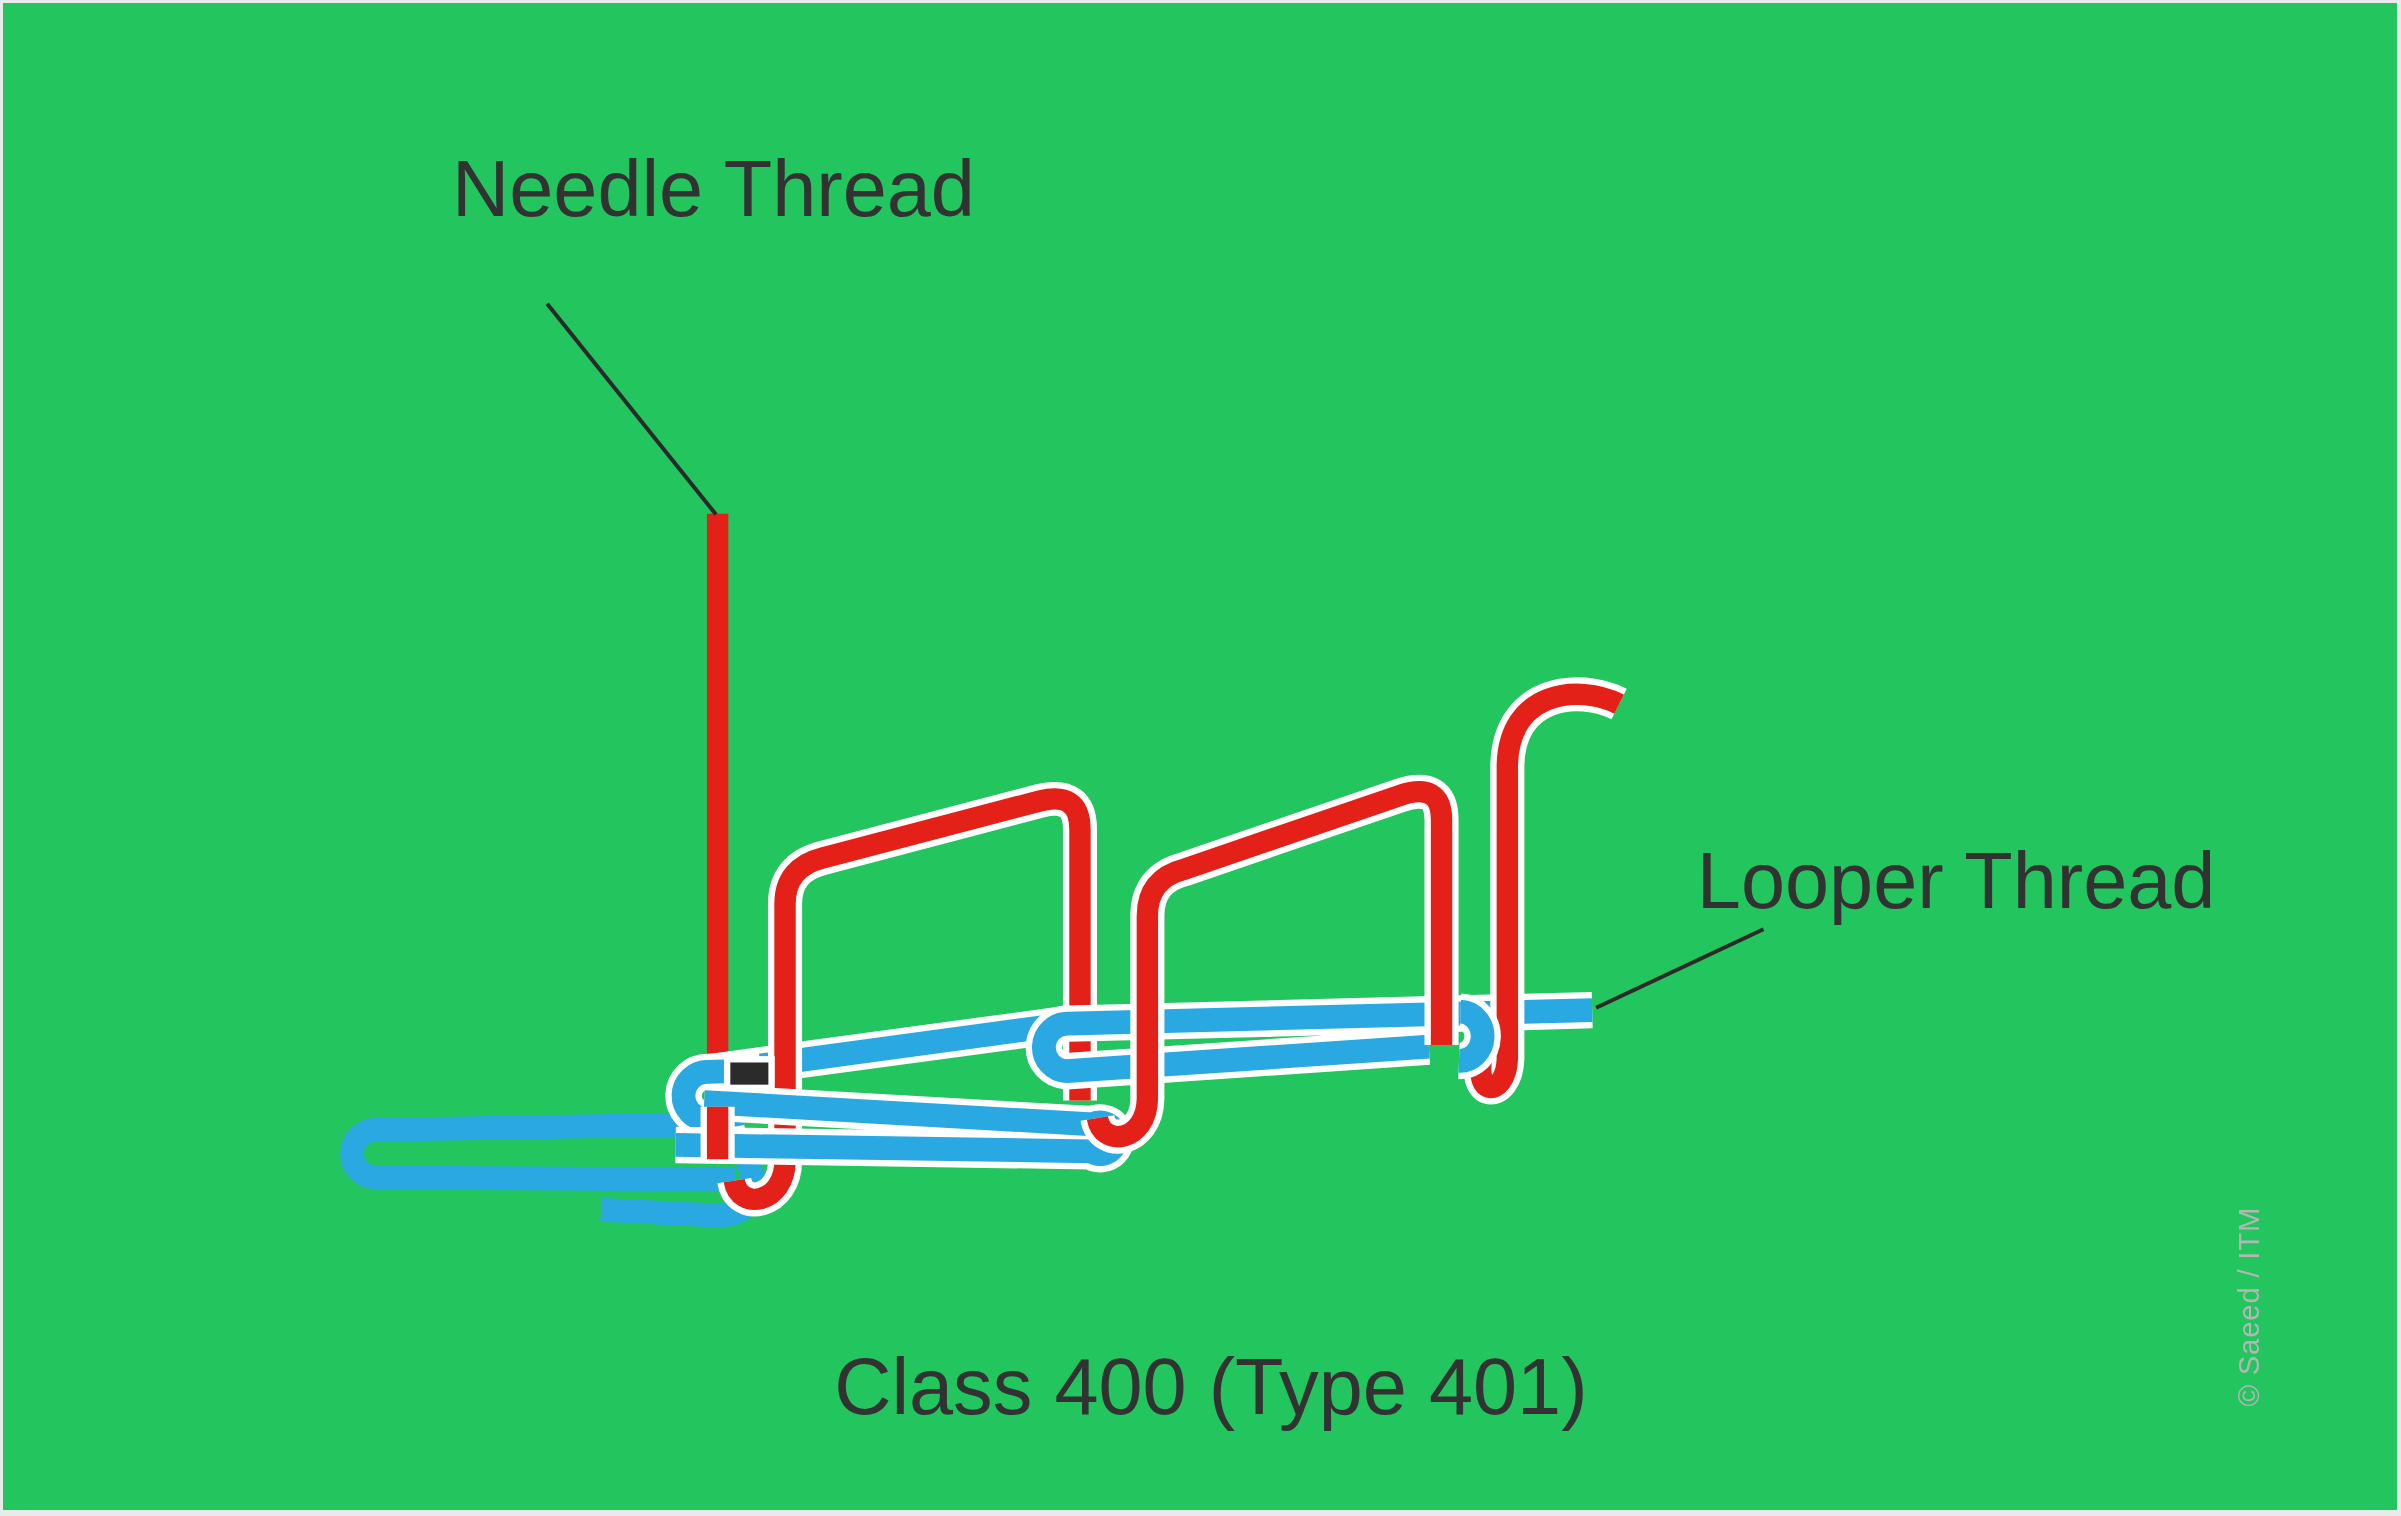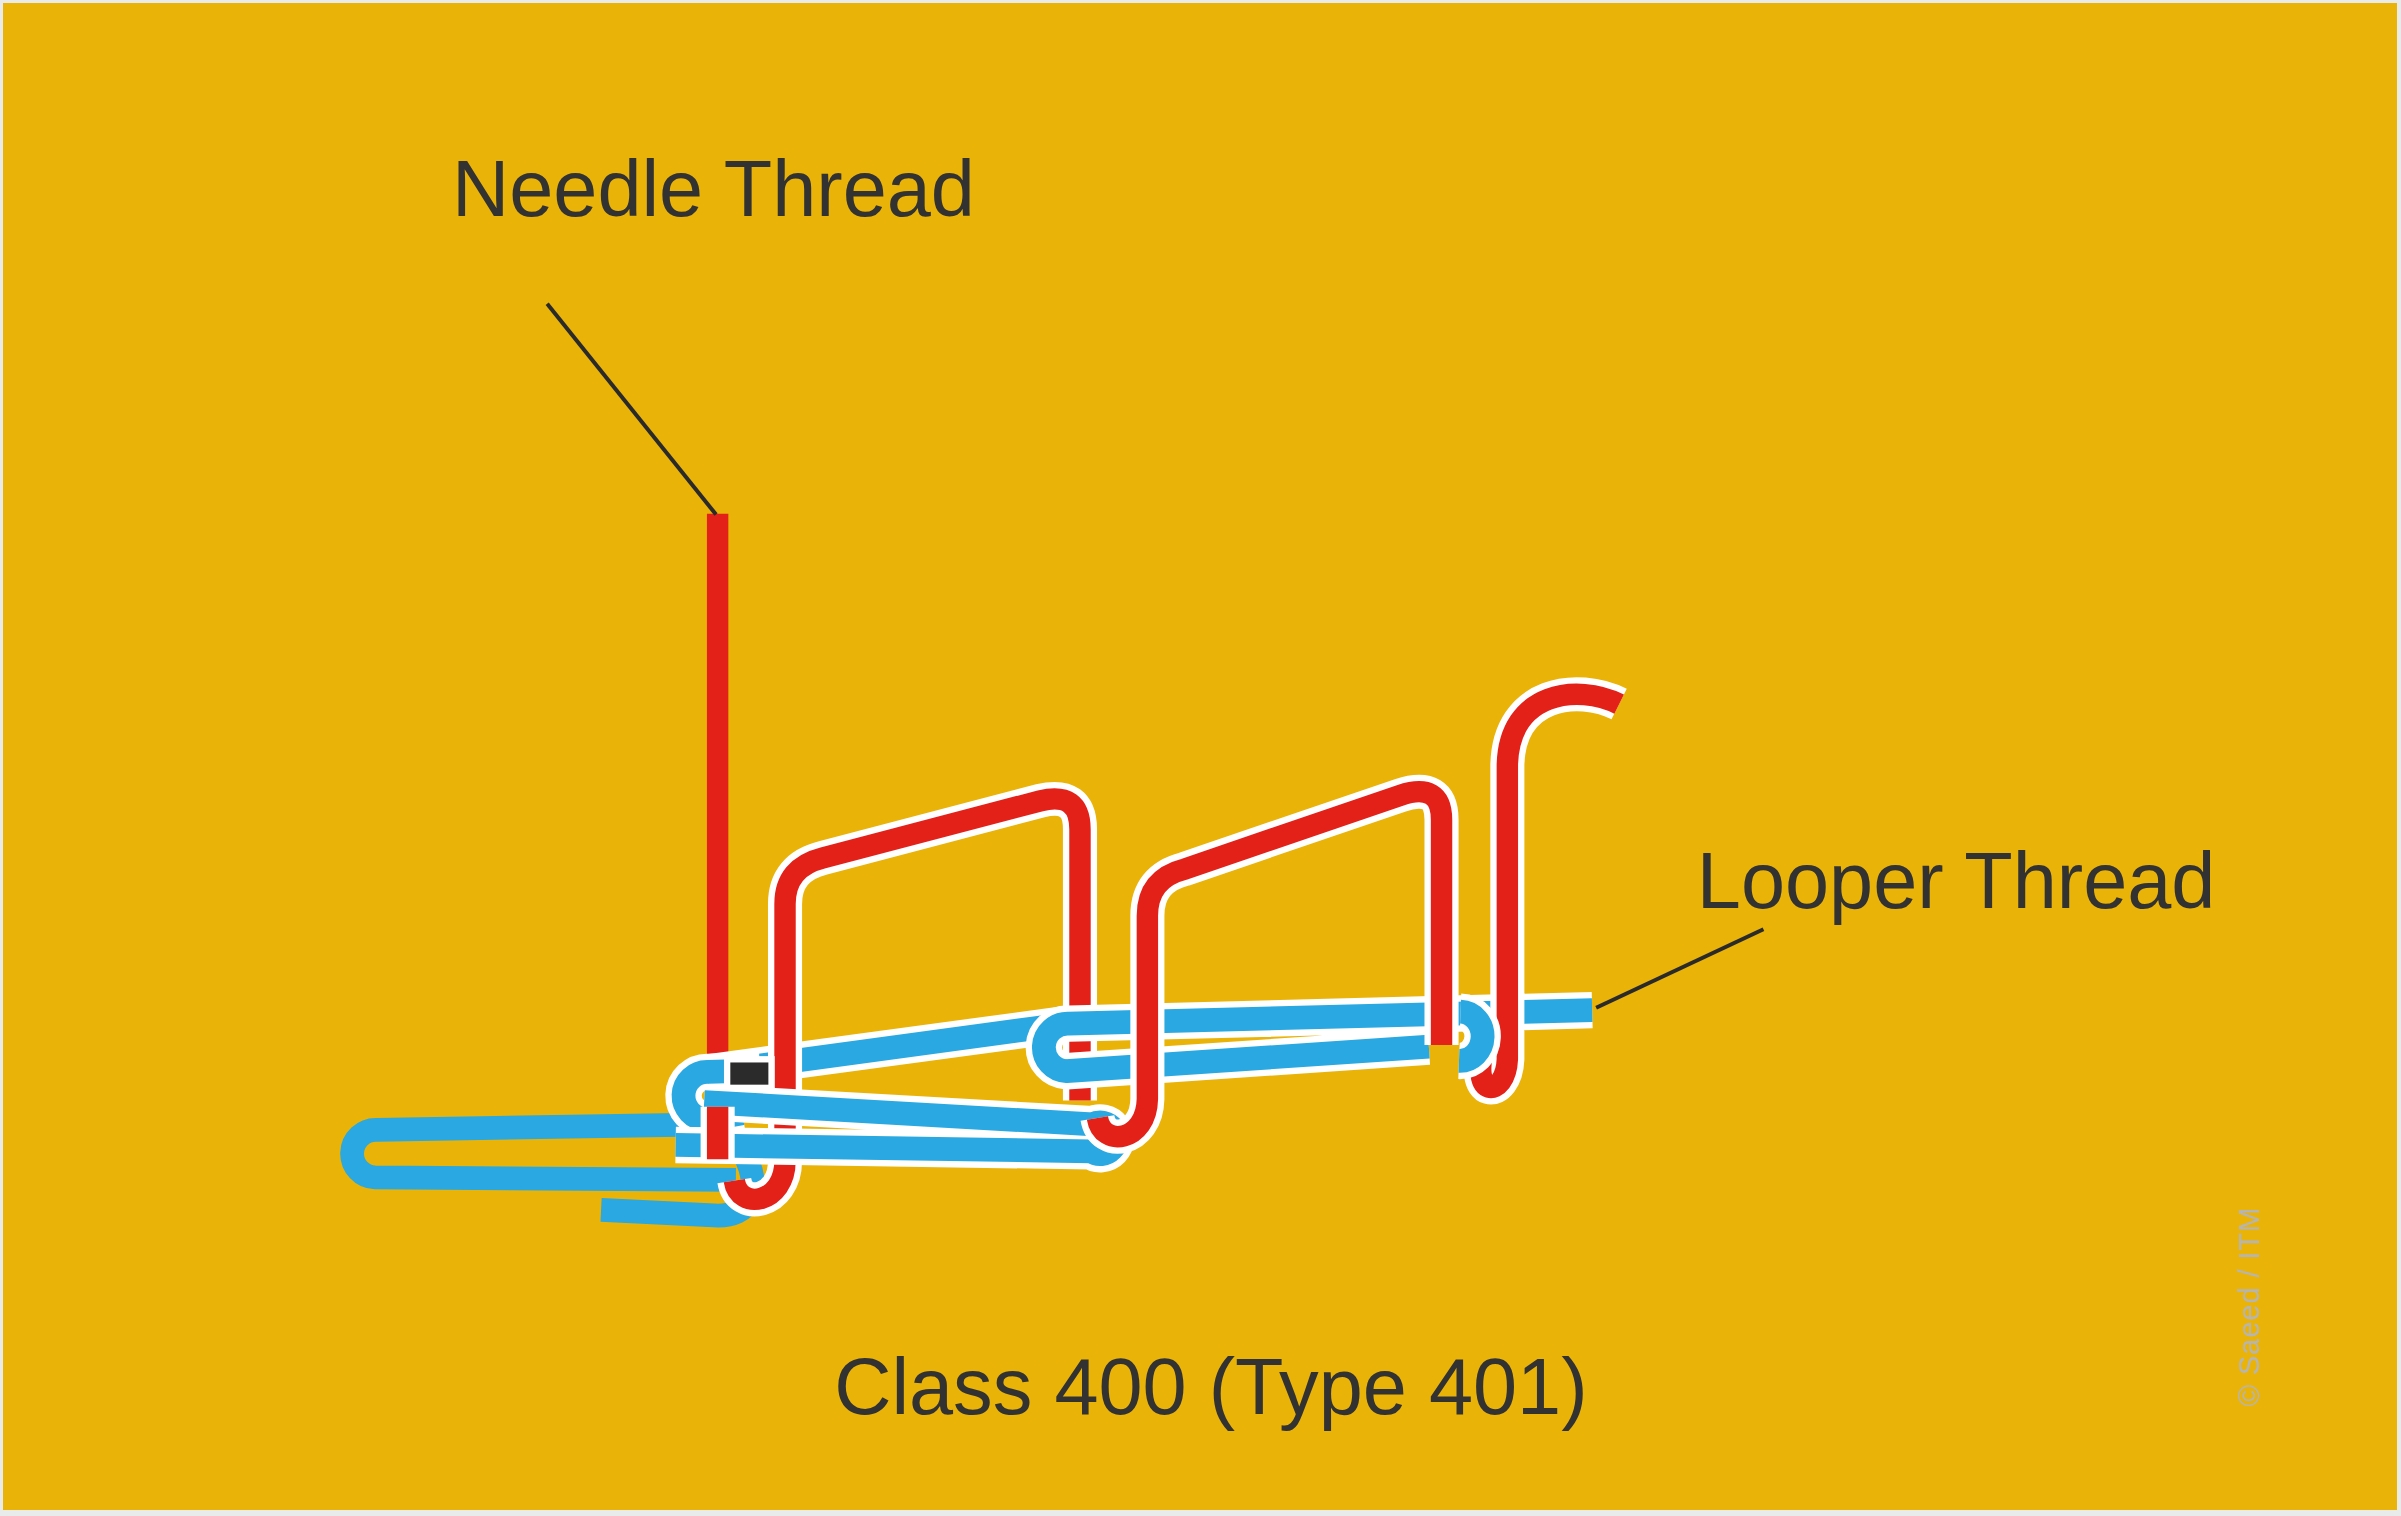--- a/index.html
+++ b/index.html
@@ -26,21 +26,21 @@
   .red-ink{fill:none;stroke-width:27;}
   .ink,.casing{stroke-linecap:butt;stroke-linejoin:round;}
   .pointer{stroke-width:5;fill:none;}
   .diagram-label{font-size:100px;}
   .caption-text{font-size:100px;}
   .watermark-text{font-size:37px;letter-spacing:1px;}
 </style>
 </head>
 <body>
 
-<div class="canvas" style="background: #eab308;">
+<div class="canvas" style="background: #22c55e;">
 
   <svg width="2401" height="1516" viewBox="0 0 3028 1912">
 
     <path class="ink blue-ink" d="M 758 1526 L 900 1533 C 948 1536 962 1500 937 1452" stroke="#29a8e1"></path>
 
     <path class="ink blue-ink" d="M 897 1418 L 475 1425 A 30 30 0 0 0 473 1485 L 928 1488" stroke="#29a8e1"></path>
 
     <path class="ink red-ink" d="M 905 648 L 905 1374" stroke="#e32119"></path>
 
     <path class="casing blue-casing" d="M 890 1353 L 1349 1291"></path>

